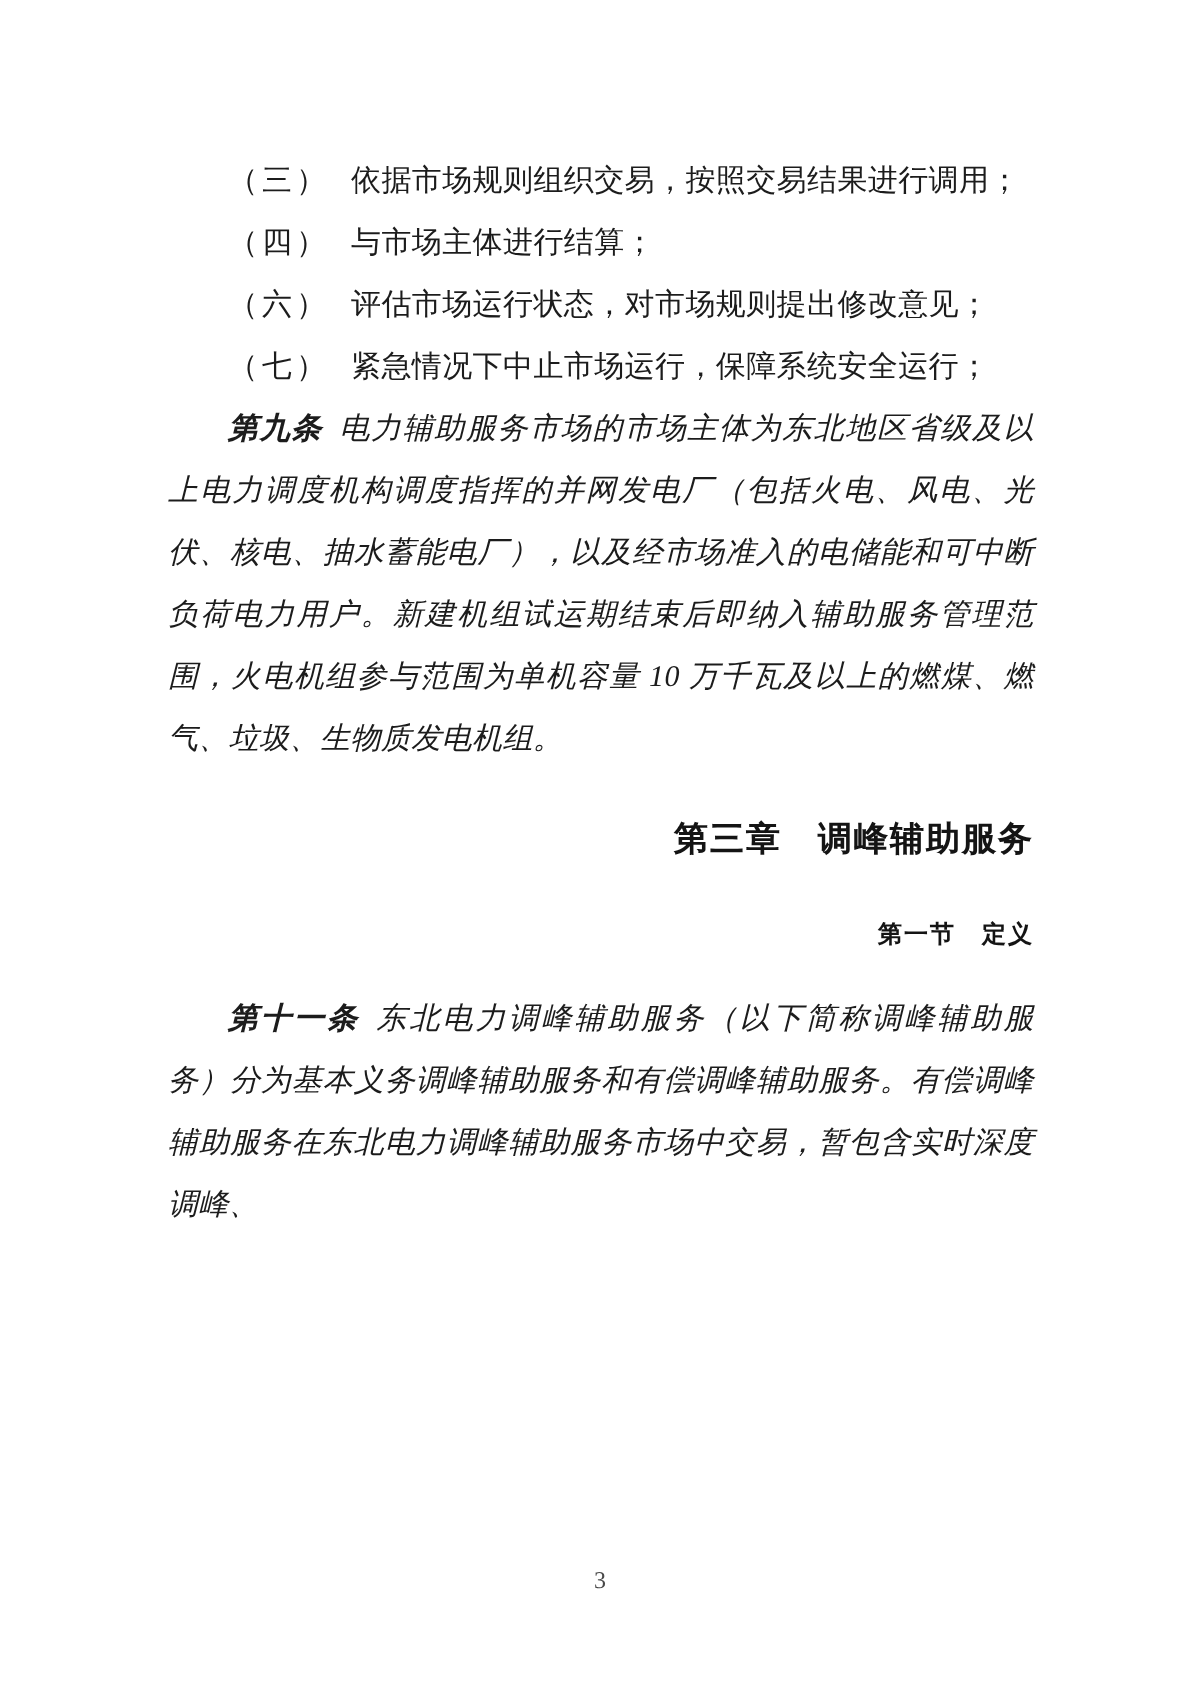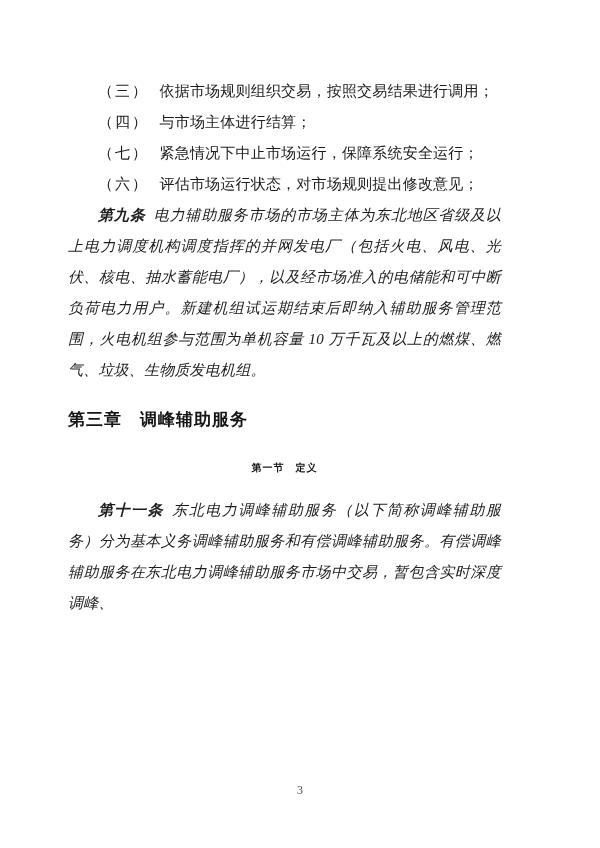--- a/index.html
+++ b/index.html
@@ -12,21 +12,21 @@
   .page {
     position: relative;
     width: 600px;
     height: 848px;
     background: #ffffff;
     overflow: hidden;
   }
   .content {
     position: absolute;
     top: 76px;
-    left: 68px;
+    left: 84px;
     width: 433px;
     color: #1c1c1c;
     font-size: 15px;
     line-height: 31px;
     letter-spacing: 0.2px;
     text-align: justify;
     text-justify: inter-ideograph;
   }
   .item {
     text-indent: 2em;
@@ -42,32 +42,32 @@
   }
   .lead {
     font-weight: bold;
     margin-right: 0.55em;
   }
   .chapter-heading {
     font-family: "Liberation Sans", "DejaVu Sans", sans-serif;
     font-weight: bold;
     font-size: 17px;
     color: #141414;
-    text-align: left;
+    text-align: right;
     text-indent: 0;
     letter-spacing: 1px;
     line-height: 31px;
     margin-top: 18px;
   }
   .section-heading {
     font-family: "Liberation Serif", "DejaVu Serif", serif;
     font-weight: bold;
-    font-size: 10px;
+    font-size: 12px;
     color: #141414;
-    text-align: center;
+    text-align: right;
     text-indent: 0;
     letter-spacing: 1px;
     line-height: 31px;
     margin-top: 17px;
   }
   .para-after-heading {
     margin-top: 16px;
   }
   .para-11 {
     margin-top: 12px;
@@ -89,24 +89,24 @@
 <div class="page">
   <div class="content">
 
     <div class="item">
       <span class="item-label">（三）</span><span>依据市场规则组织交易，按照交易结果进行调用；</span>
     </div>
     <div class="item">
       <span class="item-label">（四）</span><span>与市场主体进行结算；</span>
     </div>
     <div class="item">
-      <span class="item-label">（七）</span><span>紧急情况下中止市场运行，保障系统安全运行；</span>
+      <span class="item-label">（六）</span><span>评估市场运行状态，对市场规则提出修改意见；</span>
     </div>
     <div class="item">
-      <span class="item-label">（六）</span><span>评估市场运行状态，对市场规则提出修改意见；</span>
+      <span class="item-label">（七）</span><span>紧急情况下中止市场运行，保障系统安全运行；</span>
     </div>
 
     <p class="para">
       <span class="lead">第九条</span><span>电力辅助服务市场的市场主体为东北地区省级及以上电力调度机构调度指挥的并网发电厂（包括火电、风电、光伏、核电、抽水蓄能电厂），以及经市场准入的电储能和可中断负荷电力用户。新建机组试运期结束后即纳入辅助服务管理范围，火电机组参与范围为单机容量 10 万千瓦及以上的燃煤、燃气、垃圾、生物质发电机组。</span>
     </p>
 
     <div class="chapter-heading">第三章　调峰辅助服务</div>
 
     <div class="section-heading">第一节　定义</div>
 

